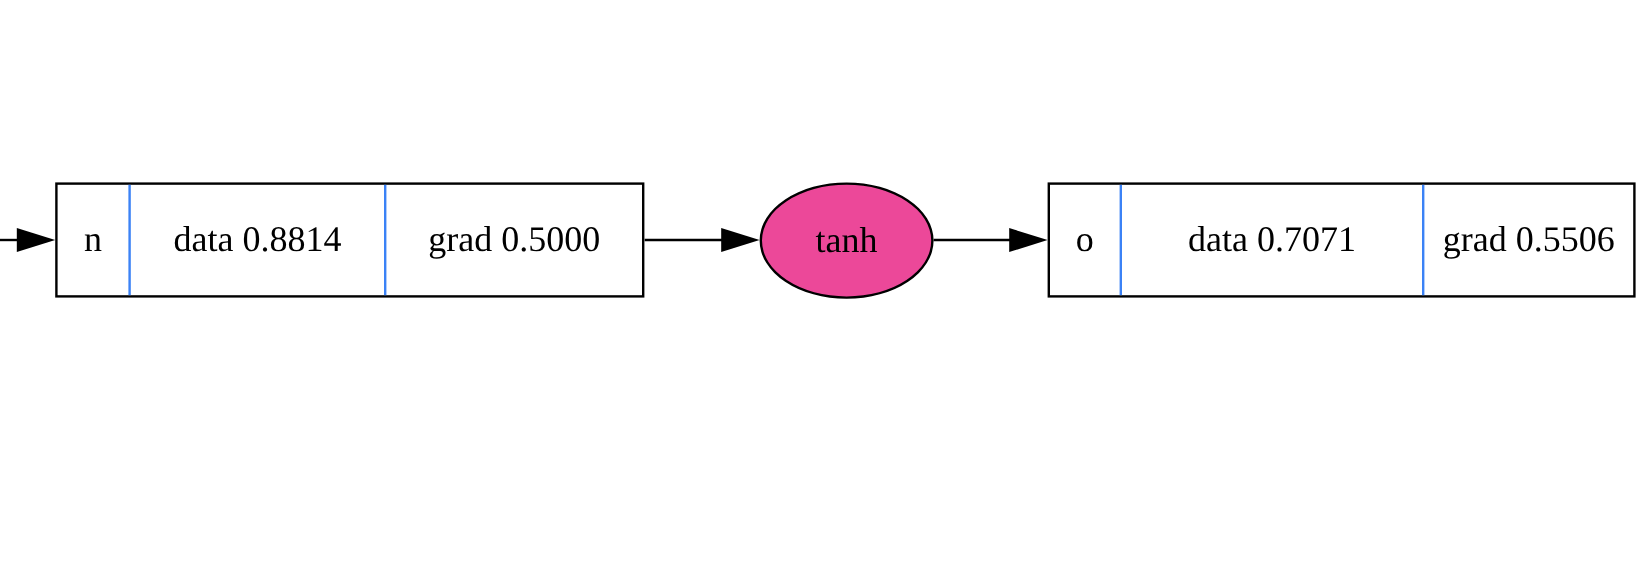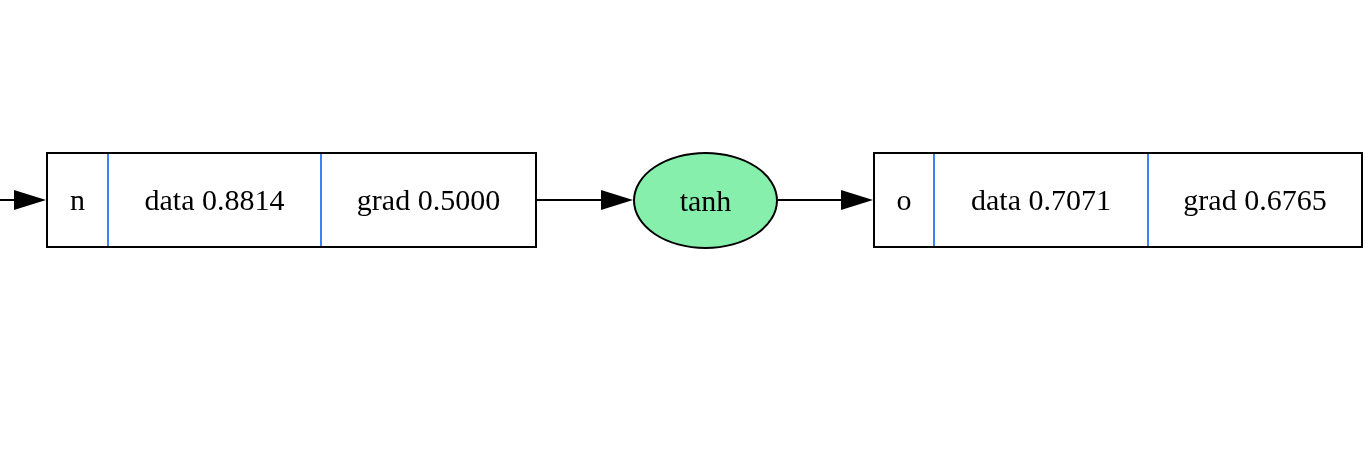--- a/index.html
+++ b/index.html
@@ -39,29 +39,29 @@
   }
   .record-node .cell + .cell {
     border-left: 2px solid #3b82f6;
   }
   #node-n { left: 46px; width: 491px; }
   #node-n .cell-name { width: 59px; }
   #node-n .cell-data { width: 213px; }
   #node-n .cell-grad { flex: 1; }
   #node-o { left: 873px; width: 490px; }
   #node-o .cell-name { width: 58px; }
-  #node-o .cell-data { width: 214px; }
+  #node-o .cell-data { width: 252px; }
   #node-o .cell-grad { flex: 1; }
   .op-node {
     position: absolute;
     left: 633px; top: 152px;
     width: 145px; height: 97px;
     border: 2px solid #000000;
     border-radius: 50%;
-    background: #86efac;
+    background: #ec4899;
     display: flex;
     align-items: center;
     justify-content: center;
     font-size: 30px;
     color: #000000;
   }
 </style>
 </head>
 <body>
 
@@ -91,16 +91,16 @@
     <div class="cell cell-grad">grad 0.5000</div>
   </div>
 
   <div class="op-node">
     <span>tanh</span>
   </div>
 
   <div class="record-node" id="node-o">
     <div class="cell cell-name">o</div>
     <div class="cell cell-data">data 0.7071</div>
-    <div class="cell cell-grad">grad 0.6765</div>
+    <div class="cell cell-grad">grad 0.5506</div>
   </div>
 
 </div>
 
 </body></html>

